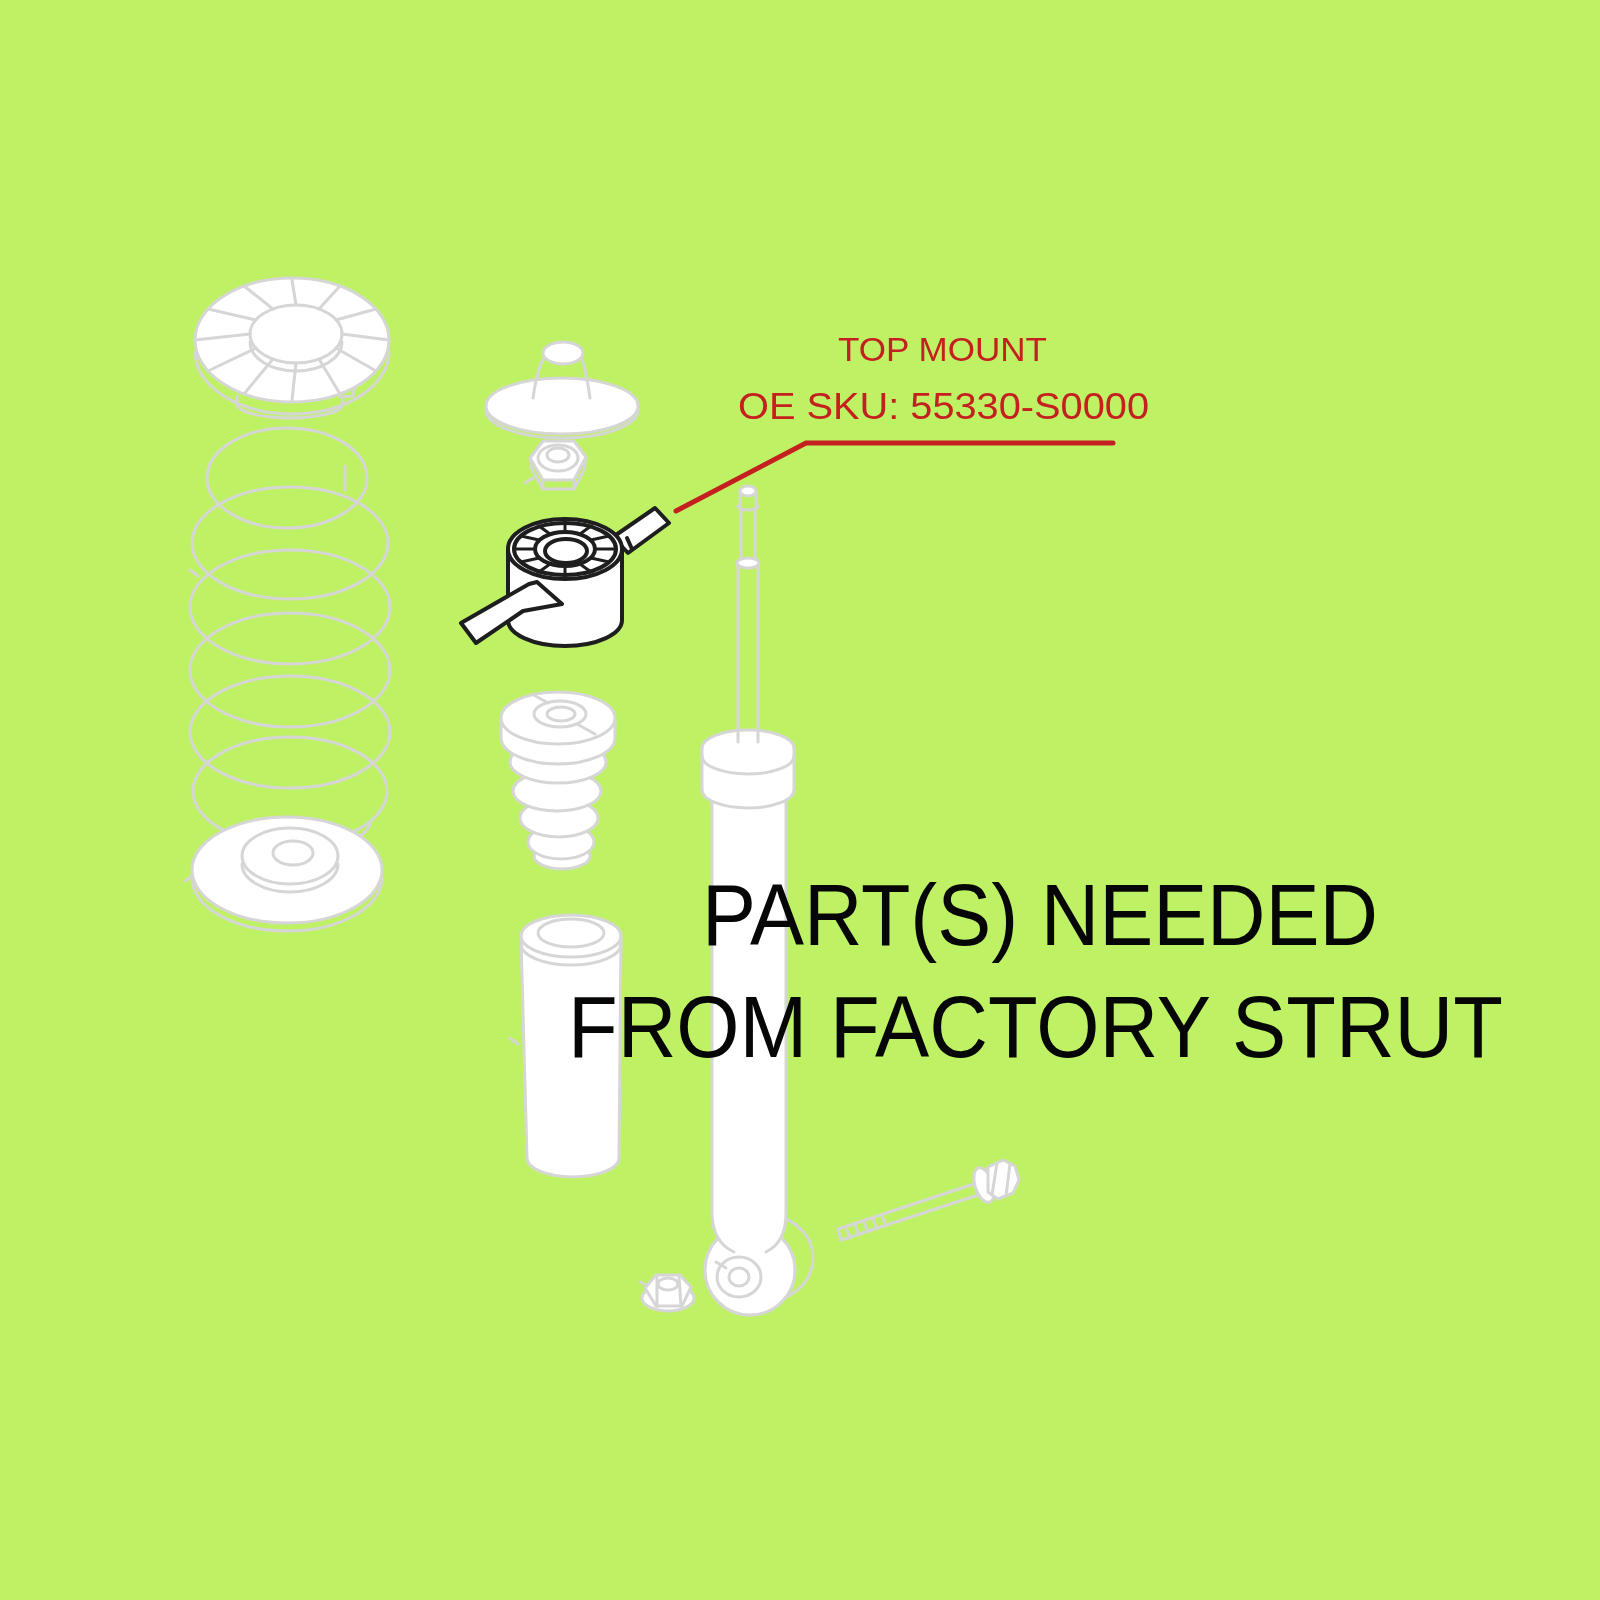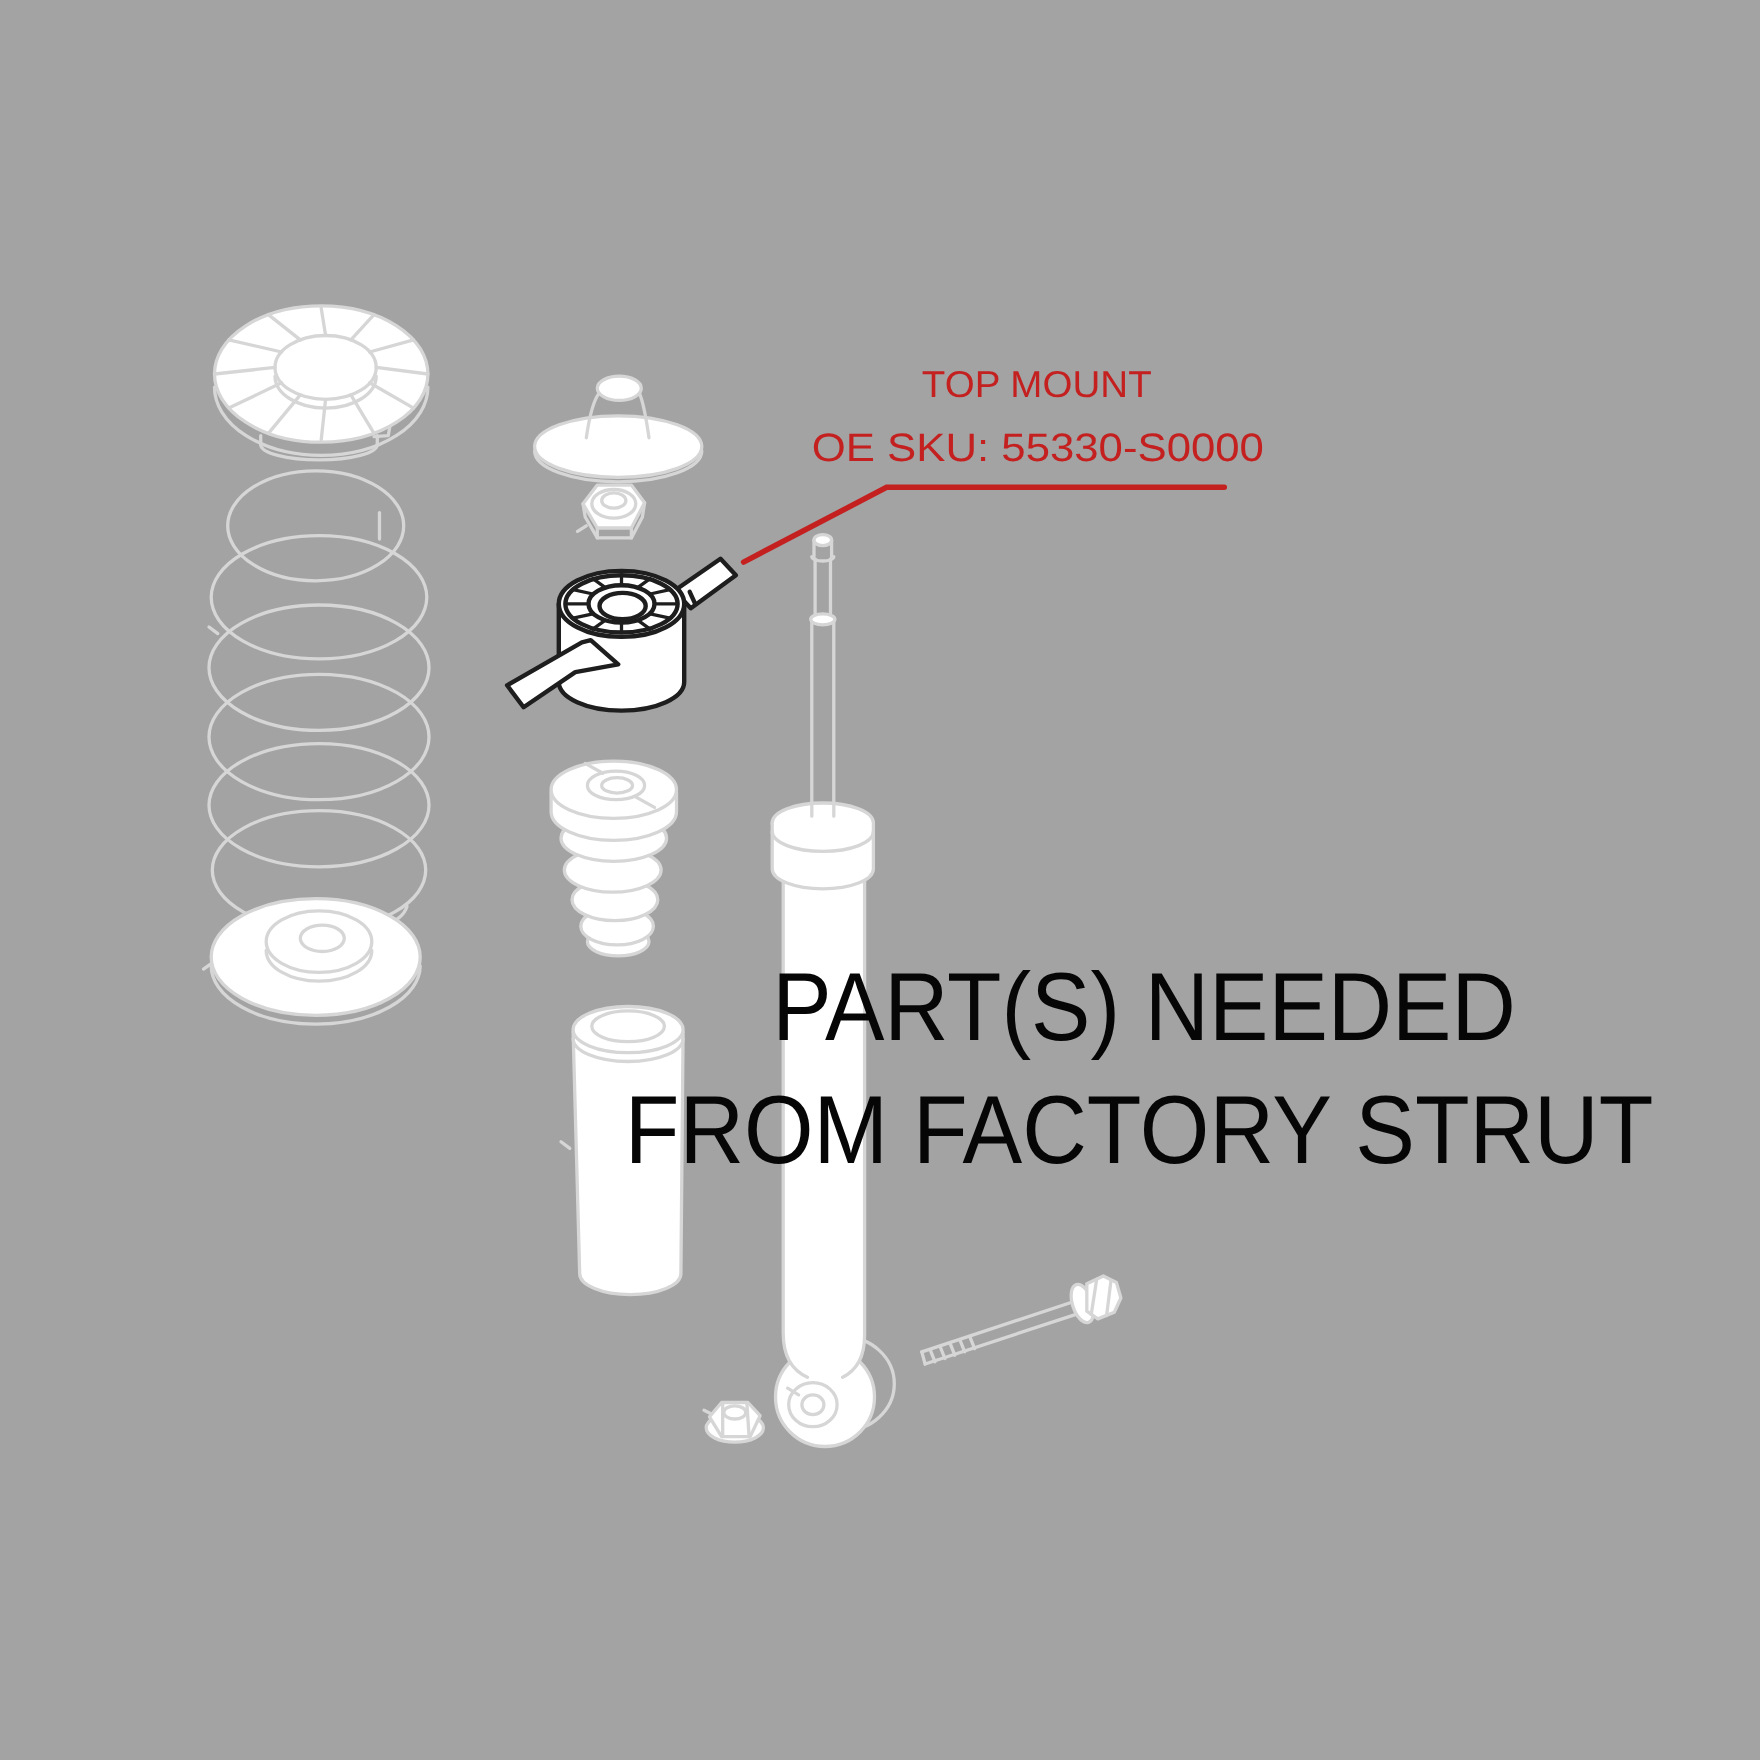--- a/index.html
+++ b/index.html
@@ -1,16 +1,16 @@
 <!DOCTYPE html>
 <html><head>
 <meta charset="utf-8">
 <style>
   html,body{margin:0;padding:0;background:#fff;}
-  .stage{position:relative;width:1600px;height:1600px;background:#a3a3a3;overflow:hidden;}
+  .stage{position:relative;width:1600px;height:1600px;background:#bef264;overflow:hidden;}
   svg{position:absolute;left:0;top:0;}
   svg text{font-family:"Liberation Sans","DejaVu Sans",sans-serif;}
   .caption-text{font-weight:400;}
 </style>
 </head>
 <body>
 
 <div class="stage">
   <svg width="1600" height="1600" viewBox="0 0 1600 1600">
 

